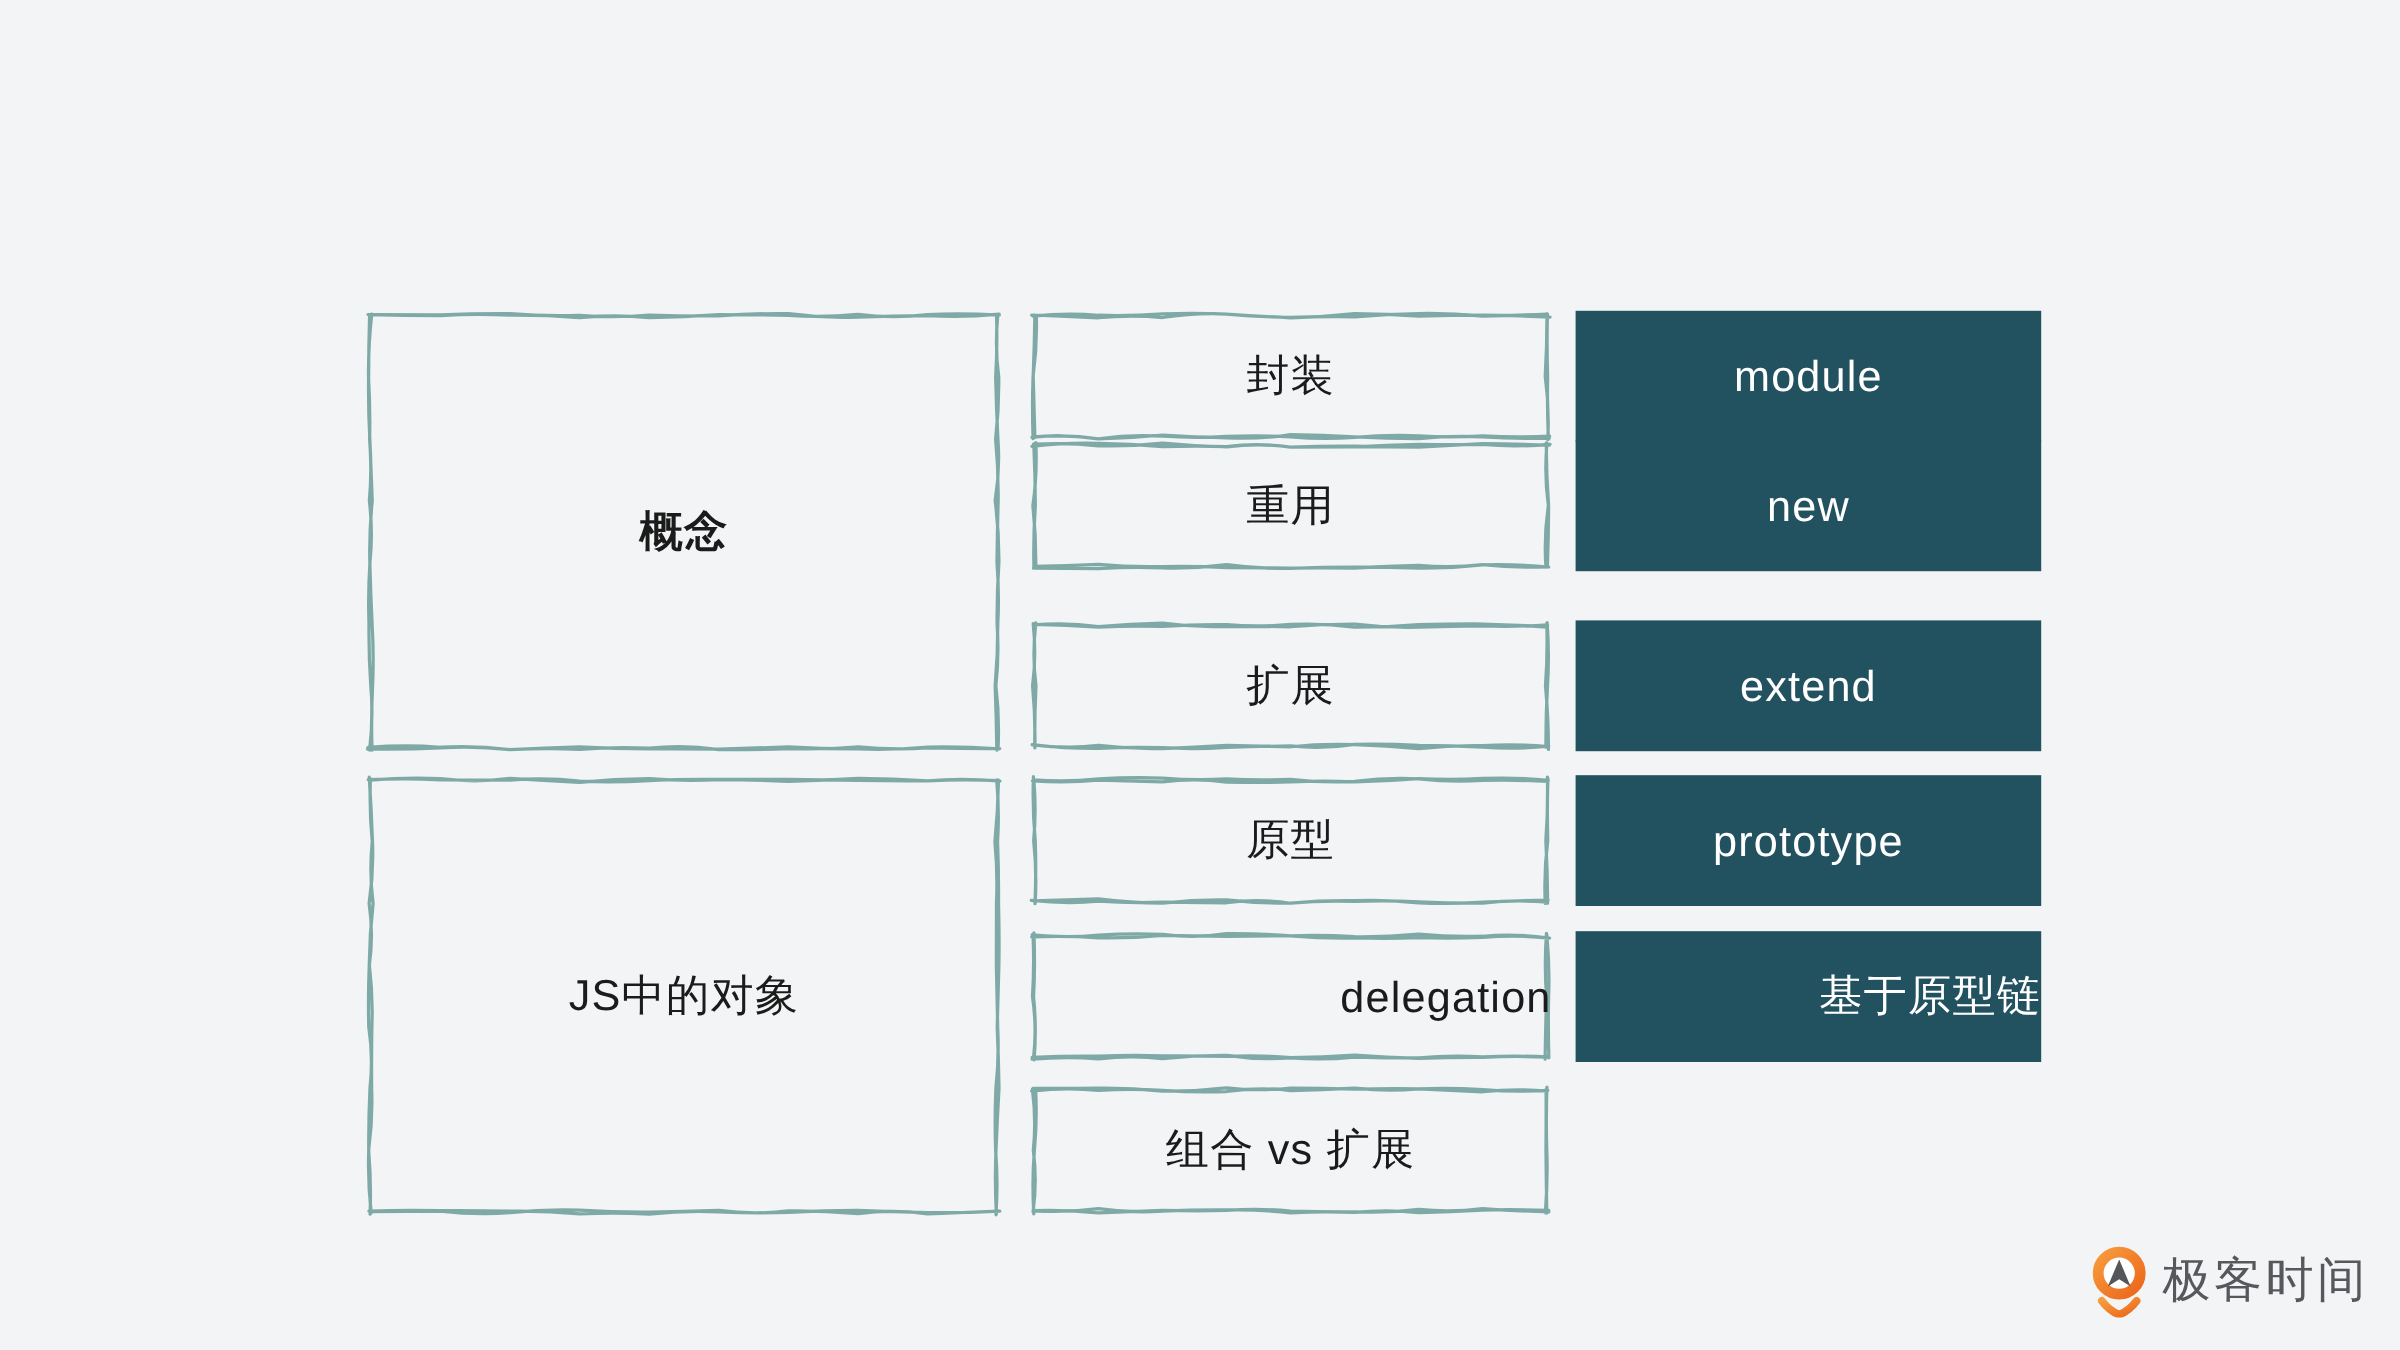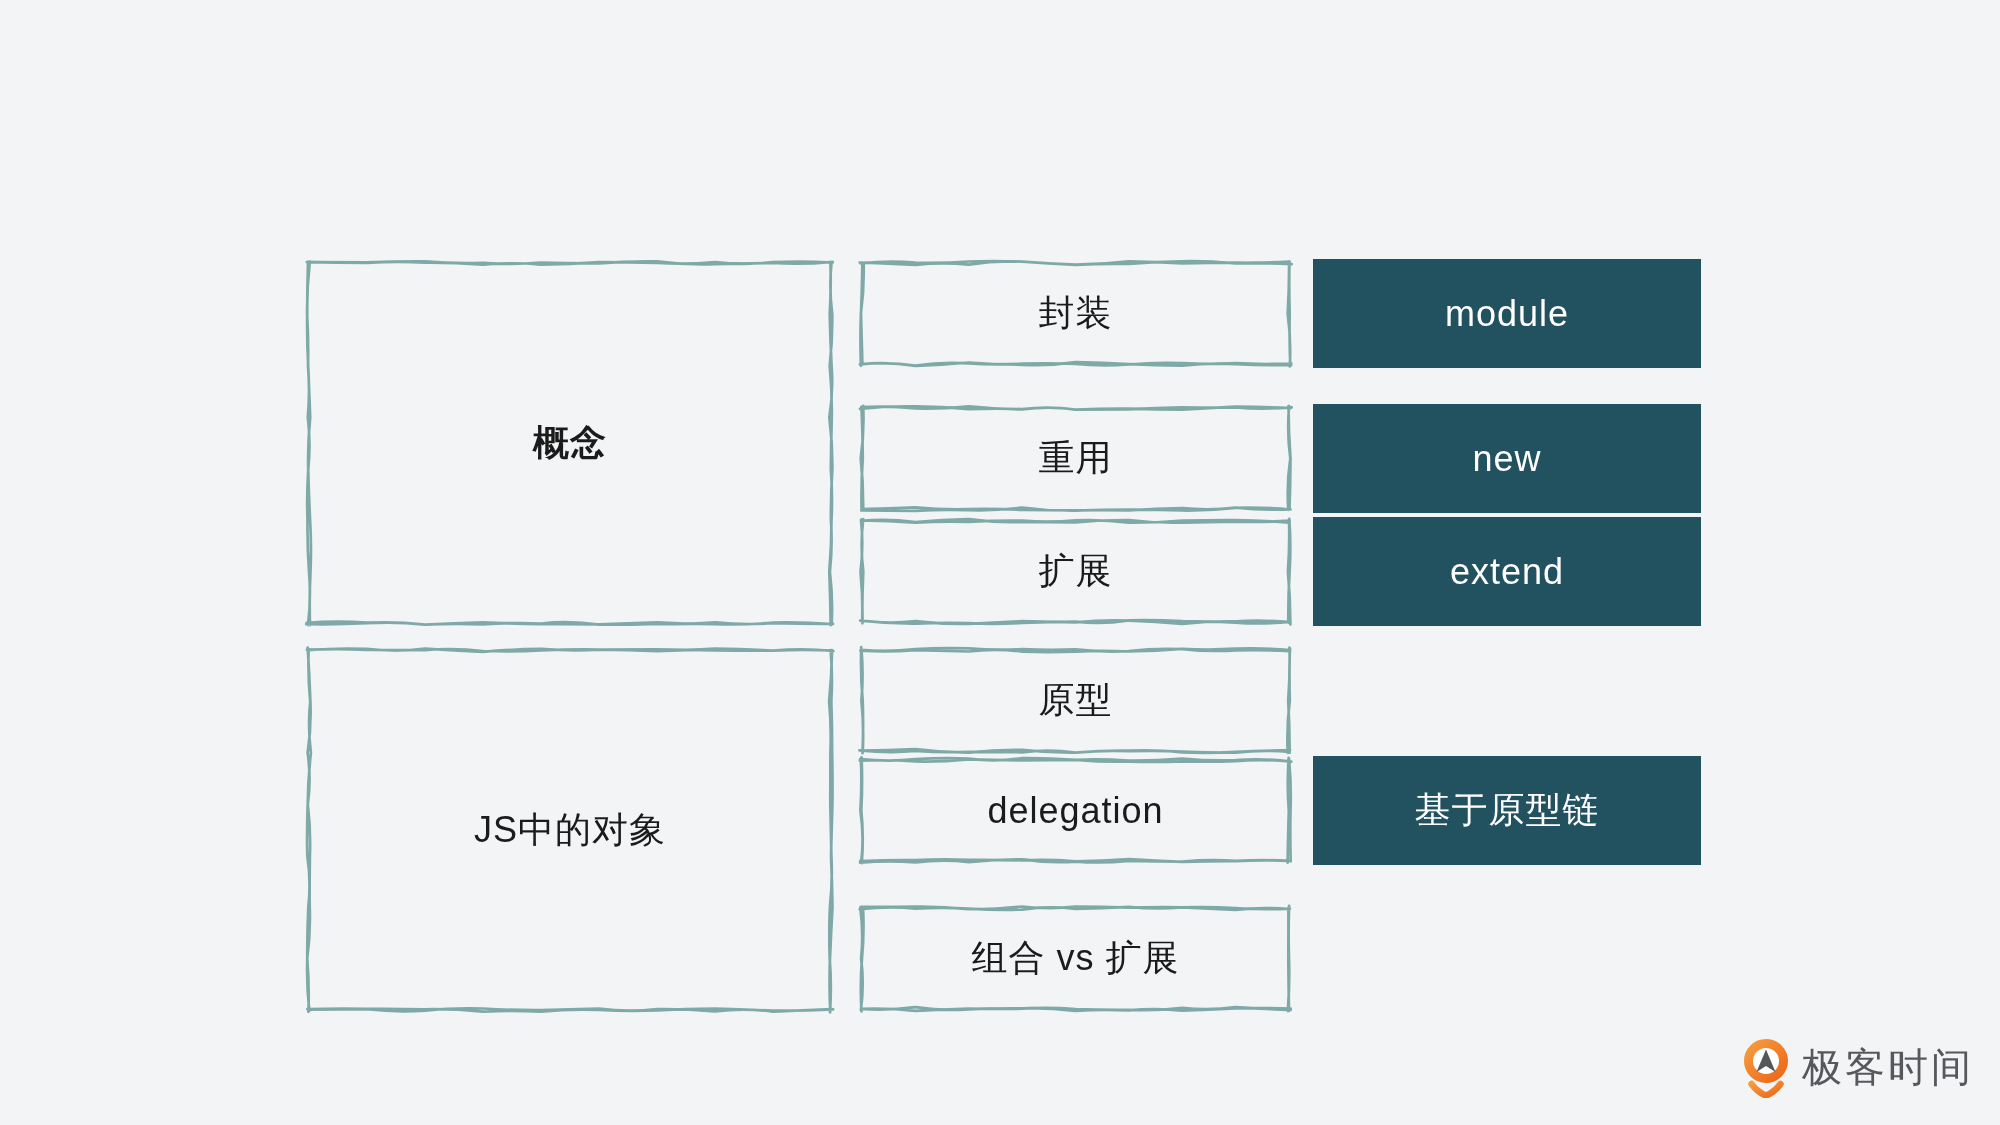--- a/index.html
+++ b/index.html
@@ -59,22 +59,22 @@
   .dark-box{
     position:absolute;
     left:1313px; width:388px; height:109px;
     background:var(--dark-box-bg);
     color:var(--dark-box-text);
     display:flex; align-items:center; justify-content:center;
     font-size:36px;
     font-weight:300;
     letter-spacing:1px;
   }
-  .r0{ top:259px; } .r1{ top:404px; } .r2{ top:517px;align-items:center; }
-  .r3{ top:646px; } .r4{ top:756px; } .r5{ top:904px; }
+  .r0{ top:259px; } .r1{ top:367px; } .r2{ top:517px;align-items:center; }
+  .r3{ top:646px; } .r4{ top:776px;justify-content:flex-end; } .r5{ top:904px; }
   .logo{
     position:absolute;
     left:1742px; top:1036px;
     display:flex; align-items:center; gap:12px;
   }
   .logo-text{
     color:var(--logo-text);
     font-size:40px;
     font-weight:500;
     letter-spacing:3px;
@@ -140,20 +140,23 @@
 
   <div class="dark-box r1">
     <span>new</span>
   </div>
   <div class="dark-box r0">
     <span>module</span>
   </div>
   <div class="dark-box r2">
     <span>extend</span>
   </div>
+  <div class="dark-box r3">
+    <span>prototype</span>
+  </div>
   <div class="dark-box r4">
     <span>基于原型链</span>
   </div>
 
   <div class="logo">
     <svg width="48" height="62" viewBox="0 0 48 62">
       <defs>
         <linearGradient id="lg" x1="0" y1="0" x2="1" y2="1">
           <stop offset="0" style="stop-color:var(--logo-orange-light)"></stop>
           <stop offset="1" style="stop-color:var(--logo-orange-dark)"></stop>

